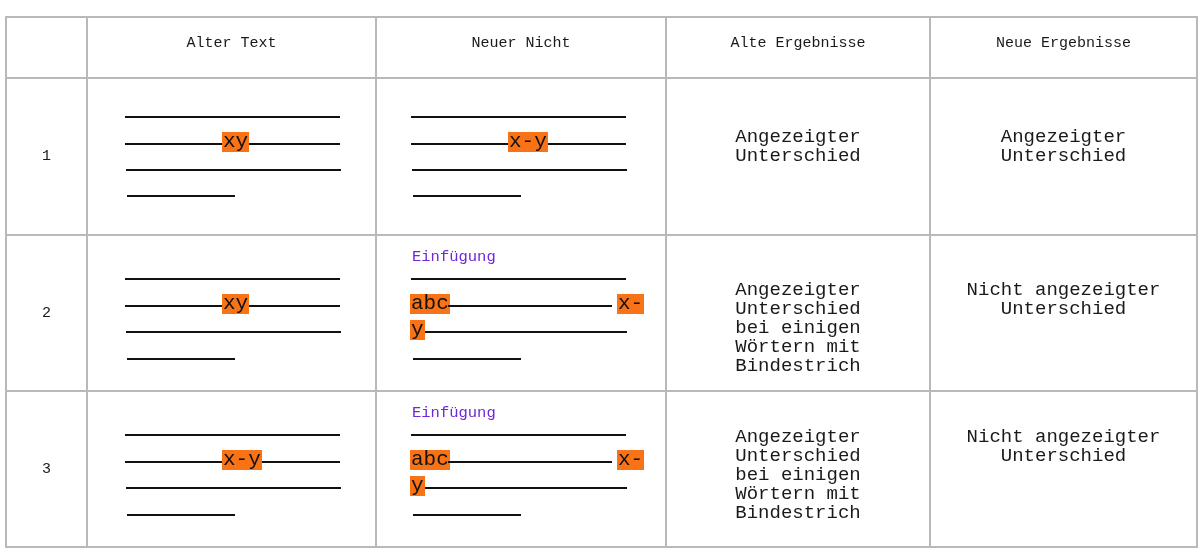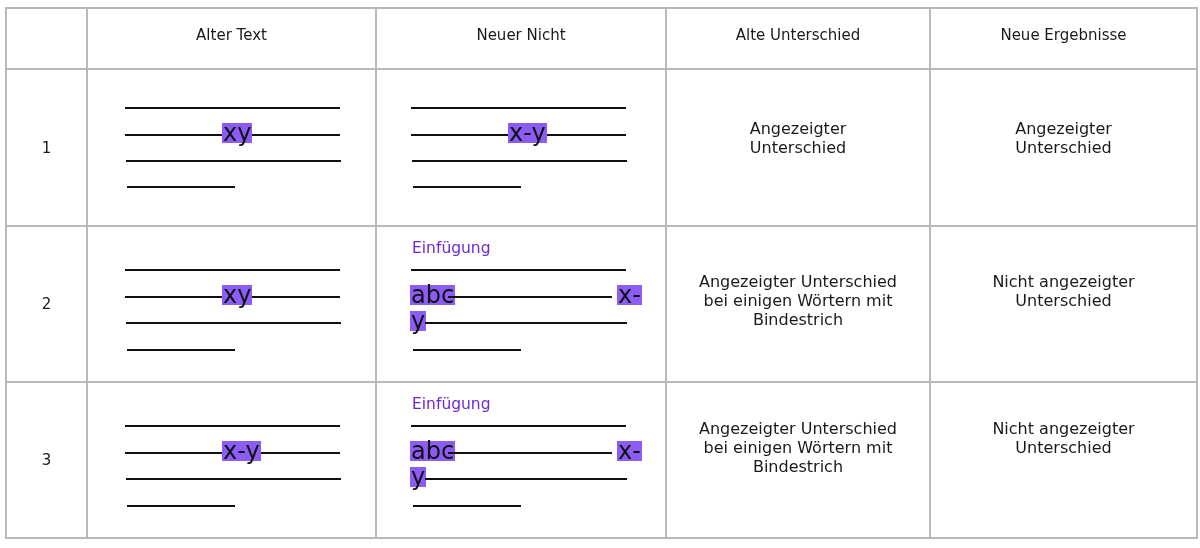--- a/index.html
+++ b/index.html
@@ -1,49 +1,49 @@
 <!DOCTYPE html>
 <html><head>
 <meta charset="utf-8">
 <style>
   html, body { margin: 0; padding: 0; background: #ffffff; }
   body { width: 1200px; height: 548px; position: relative; overflow: hidden;
          font-family: "DejaVu Sans", "Liberation Sans", sans-serif; color: #1a1a1a; }
-  table.cmp { position: absolute; left: 5px; top: 7px; border-collapse: collapse; table-layout: fixed; }
+  table.cmp { position: absolute; left: 5px; top: 16px; border-collapse: collapse; table-layout: fixed; font-family: Liberation Mono, monospace; }
   table.cmp td, table.cmp th { border: 2px solid #b9b9b9; padding: 0; position: relative; text-align: center; vertical-align: middle; font-weight: normal; }
   th { height: 59px; font-size: 15px; }
   th .lbl { position: relative; top: -4px; }
   tr.r1 td { height: 155px; }
   tr.r2 td { height: 154px; }
   tr.r3 td { height: 154px; }
   .num { font-size: 15px; }
-  .res { font-size: 16px; line-height: 19px; position: absolute; left: 0; right: 0; padding: 0 28px; }
+  .res { font-size: 19px; line-height: 19px; position: absolute; left: 0; right: 0; padding: 0 28px; }
   .res span { display: block; }
   .draw { position: absolute; left: 0; top: 0; width: 100%; height: 100%; }
   .ln { position: absolute; height: 2px; background: #111; }
-  .word { position: absolute; font-size: 24px; line-height: 20px; color: #111; background: #8b5cf6; padding: 0 1px; }
+  .word { position: absolute; font-size: 21px; line-height: 20px; color: #111; background: #f97316; padding: 0 1px; }
   .ins { position: absolute; font-size: 15.5px; color: #6d28d9; line-height: 18px; }
 </style>
 </head>
 <body>
 
 <table class="cmp">
   <colgroup>
     <col style="width:81px">
       <col style="width:289px">
       <col style="width:290px">
       <col style="width:264px">
       <col style="width:267px">
   </colgroup>
   <tbody>
       <tr>
     <th><span class="lbl"></span></th>
     <th><span class="lbl">Alter Text</span></th>
     <th><span class="lbl">Neuer Nicht</span></th>
-    <th><span class="lbl">Alte Unterschied</span></th>
+    <th><span class="lbl">Alte Ergebnisse</span></th>
     <th><span class="lbl">Neue Ergebnisse</span></th>
   </tr>
 
   <tr class="r1">
     <td class="num">1</td>
     <td>
       <div class="draw">
         <div class="ln" style="left:37px;top:37px;width:215px"></div>
         <div class="ln" style="left:37px;top:64px;width:215px"></div>
         <span class="word" style="left:134px;top:53px">xy</span>

